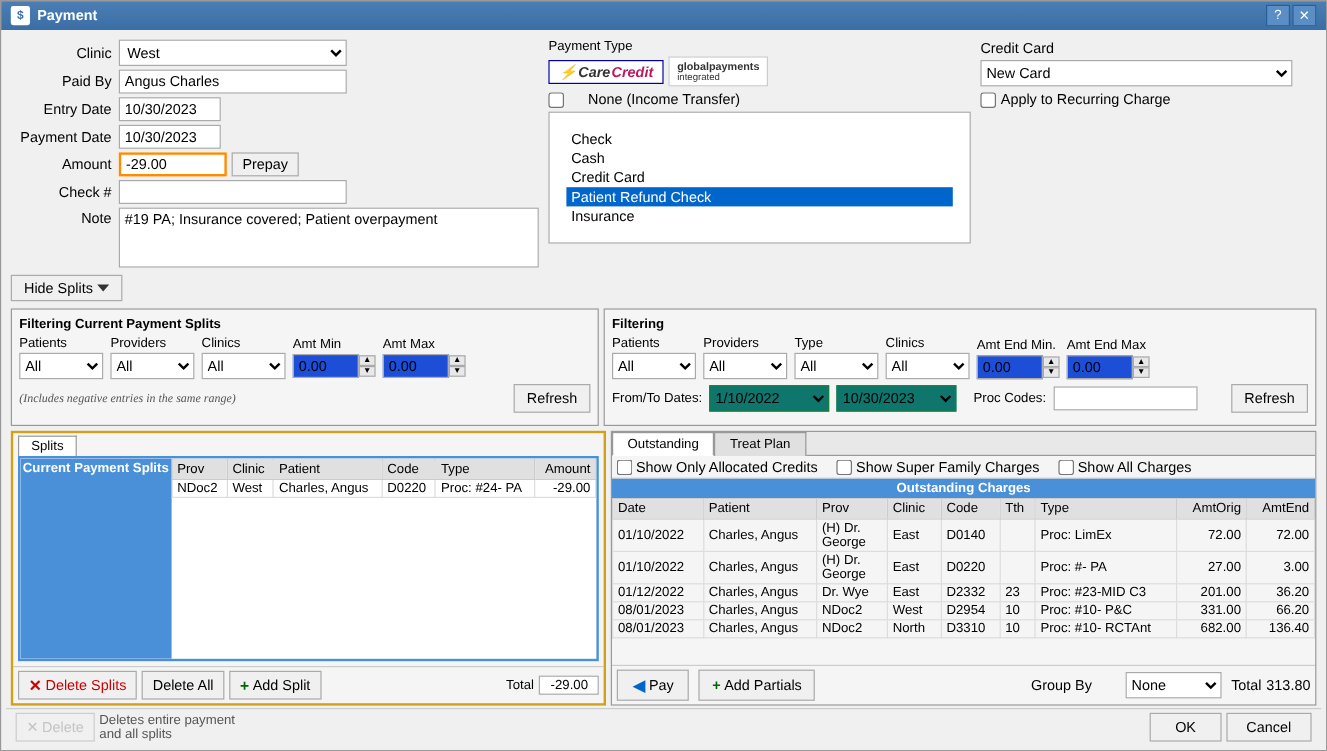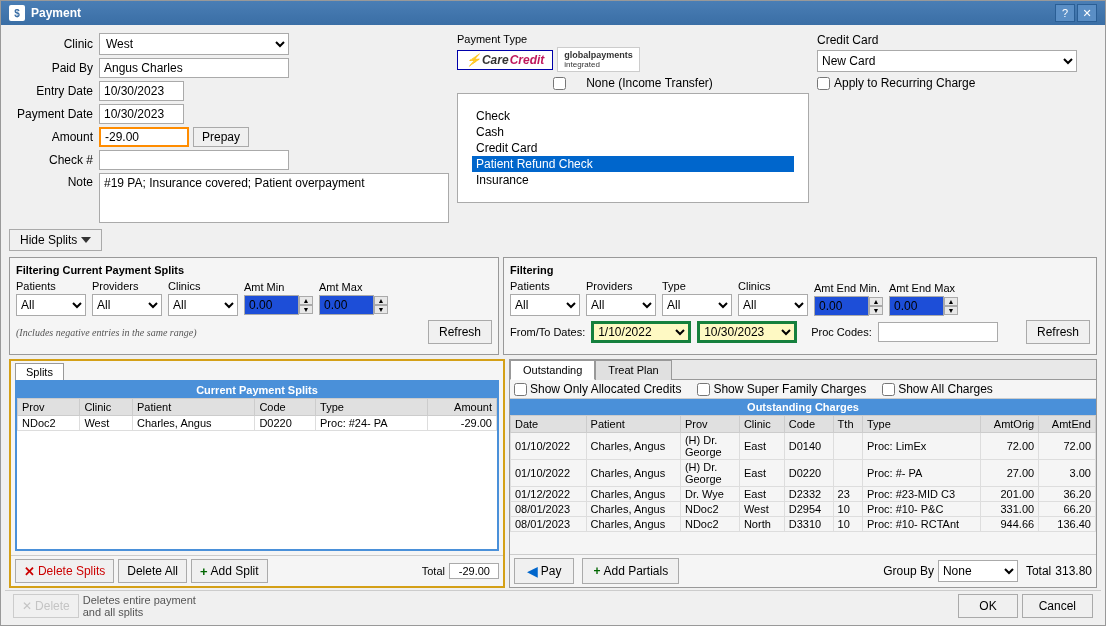--- a/index.html
+++ b/index.html
@@ -39,21 +39,21 @@
     
     .payment-type-row { display: flex; gap: 8px; align-items: flex-start; }
     .payment-type-box { flex: 1; }
     .payment-type-title { font-size: 11px; margin-bottom: 2px; }
     .payment-type-logos { display: flex; gap: 4px; align-items: center; margin-bottom: 4px; }
     .care-credit-logo { border: 1px solid #00a; padding: 2px 8px; background: white; font-size: 11px; color: #00a; font-style: italic; font-weight: bold; display: flex; align-items: center; gap: 1px; }
     .care-credit-logo span.care { color: #333; }
     .care-credit-logo span.credit { color: #be185d; }
     .global-payments-logo { border: 1px solid #ccc; padding: 2px 6px; background: white; font-size: 9px; color: #333; }
     
-    .checkbox-row { display: flex; align-items: center; gap: 20px; margin-bottom: 3px; justify-content: center; }
+    .checkbox-row { display: flex; align-items: center; gap: 20px; margin-bottom: 3px; }
     .checkbox-row input[type=checkbox] { width: 13px; height: 13px; }
     
     .payment-list { border: 1px solid #aaa; background: white; padding: 14px; }
     .payment-list-item { padding: 1px 4px; cursor: pointer; }
     .payment-list-item.selected { background: #0066cc; color: white; }
     
     .credit-card-section { flex: 0 0 280px; }
     .cc-label { margin-bottom: 3px; }
     .cc-select { width: 260px; height: 22px; border: 1px solid #aaa; background: white; }
     .apply-recurring { display: flex; align-items: center; gap: 4px; margin-top: 4px; }
@@ -67,21 +67,21 @@
     .filter-input { height: 20px; width: 55px; border: 1px solid #aaa; padding: 1px 4px; background: #1d4ed8; }
     
     .refresh-btn { padding: 3px 10px; background: #f0f0f0; border: 1px solid #aaa; cursor: pointer; height: 24px; }
     
     .bottom-section { display: flex; gap: 4px; flex: 1; padding: 2px 4px; overflow: hidden; }
     
     .splits-panel { flex: 0 0 496px; border: 2px solid #d4a017; background: #f5f5f5; display: flex; flex-direction: column; }
     .splits-tab-area { padding: 2px 4px 0; }
     .splits-tab { display: inline-block; background: white; border: 1px solid #999; border-bottom: none; padding: 2px 10px; font-size: 11px; cursor: pointer; }
     
-    .current-splits-box { flex: 1; border: 2px solid #4a90d9; margin: 0 4px 4px; background: white; display: flex; flex-direction: column; overflow: hidden; }
+    .current-splits-box { flex: 1; border: 2px solid #4a90d9; margin: 0 4px 4px; background: white; display: flex; flex-direction: row; overflow: hidden; }
     .current-splits-title { background: #4a90d9; color: white; text-align: center; padding: 2px; font-size: 11px; font-weight: bold; }
     .table-container { flex: 1; overflow-y: auto; overflow-x: hidden; }
     table { width: 100%; border-collapse: collapse; }
     th { background: #e0e0e0; border: 1px solid #ccc; padding: 2px 4px; font-size: 11px; font-weight: normal; text-align: left; position: sticky; top: 0; }
     td { border: 1px solid #ddd; padding: 1px 4px; font-size: 11px; }
     
     .splits-bottom { display: flex; align-items: center; gap: 4px; padding: 3px 4px; border-top: 1px solid #ccc; }
     .action-btn { display: flex; align-items: center; gap: 3px; padding: 3px 8px; background: #f0f0f0; border: 1px solid #aaa; cursor: pointer; font-size: 11px; height: 24px; }
     .action-btn.danger { color: #cc0000; }
     .action-btn .icon-x { color: #cc0000; font-weight: bold; font-size: 13px; }
@@ -102,31 +102,31 @@
     
     .outstanding-title { background: #4a90d9; color: white; text-align: center; padding: 2px; font-size: 11px; font-weight: bold; }
     
     .outstanding-table-container { flex: 1; overflow-y: auto; overflow-x: hidden; }
     
     .outstanding-bottom { display: flex; align-items: center; gap: 8px; padding: 3px 4px; border-top: 1px solid #ccc; }
     .pay-btn { display: flex; align-items: center; gap: 3px; padding: 3px 12px; background: #f0f0f0; border: 1px solid #aaa; cursor: pointer; height: 26px; }
     .pay-arrow { color: #0066cc; font-size: 14px; }
     .add-partials-btn { display: flex; align-items: center; gap: 3px; padding: 3px 10px; background: #f0f0f0; border: 1px solid #aaa; cursor: pointer; height: 26px; font-size: 11px; }
     .group-by { display: flex; align-items: center; gap: 4px; margin-left: auto; }
-    .group-select { height: 22px; border: 1px solid #aaa; width: 80px; background: white; }
+    .group-select { height: 22px; border: 1px solid #aaa; width: 80px; background: white; margin-left: 24px; }
     .total-right { display: flex; align-items: center; gap: 4px; }
     
     .bottom-bar { display: flex; align-items: center; gap: 4px; padding: 3px 8px; border-top: 1px solid #ccc; background: #f0f0f0; }
     .delete-main-btn { display: flex; align-items: center; gap: 3px; padding: 3px 8px; background: #f0f0f0; border: 1px solid #aaa; cursor: pointer; color: #999; height: 24px; }
     .bottom-bar-text { font-size: 11px; color: #555; }
     .ok-btn { margin-left: auto; padding: 4px 20px; background: #f0f0f0; border: 1px solid #aaa; cursor: pointer; }
     .cancel-btn { padding: 4px 16px; background: #f0f0f0; border: 1px solid #aaa; cursor: pointer; }
     
     .date-input { width: 85px; height: 20px; border: 1px solid #aaa; padding: 1px 4px; background: white; }
-    .filter-date-select { height: 22px; border: 3px solid #15803d; background: #fef9c3; width: 100px; }
+    .filter-date-select { height: 22px; border: 1px solid #15803d; background: #0f766e; width: 100px; }
     .proc-codes-input { height: 20px; width: 120px; border: 1px solid #aaa; padding: 1px 4px; background: white; }
     
     .neg-text { font-size: 10px; color: #555; font-style: italic; font-family: Liberation Serif, serif; }
     
     .date-col { width: 62px; }
     .patient-col { width: 80px; }
     .prov-col { width: 50px; }
     .clinic-col { width: 38px; }
     .code-col { width: 38px; }
     .tth-col { width: 22px; }
@@ -494,21 +494,21 @@
     <td style="text-align:right;">66.20</td>
   </tr>
                 <tr>
     <td style="">08/01/2023</td>
     <td style="">Charles, Angus</td>
     <td style="">NDoc2</td>
     <td style="">North</td>
     <td style="">D3310</td>
     <td style="">10</td>
     <td style="">Proc: #10- RCTAnt</td>
-    <td style="text-align:right;">944.66</td>
+    <td style="text-align:right;">682.00</td>
     <td style="text-align:right;">136.40</td>
   </tr>
               </tbody>
           </table>
         </div>
         <div class="outstanding-bottom">
           <button class="pay-btn">
             <span class="pay-arrow">◀</span>
             <span>Pay</span>
           </button>

